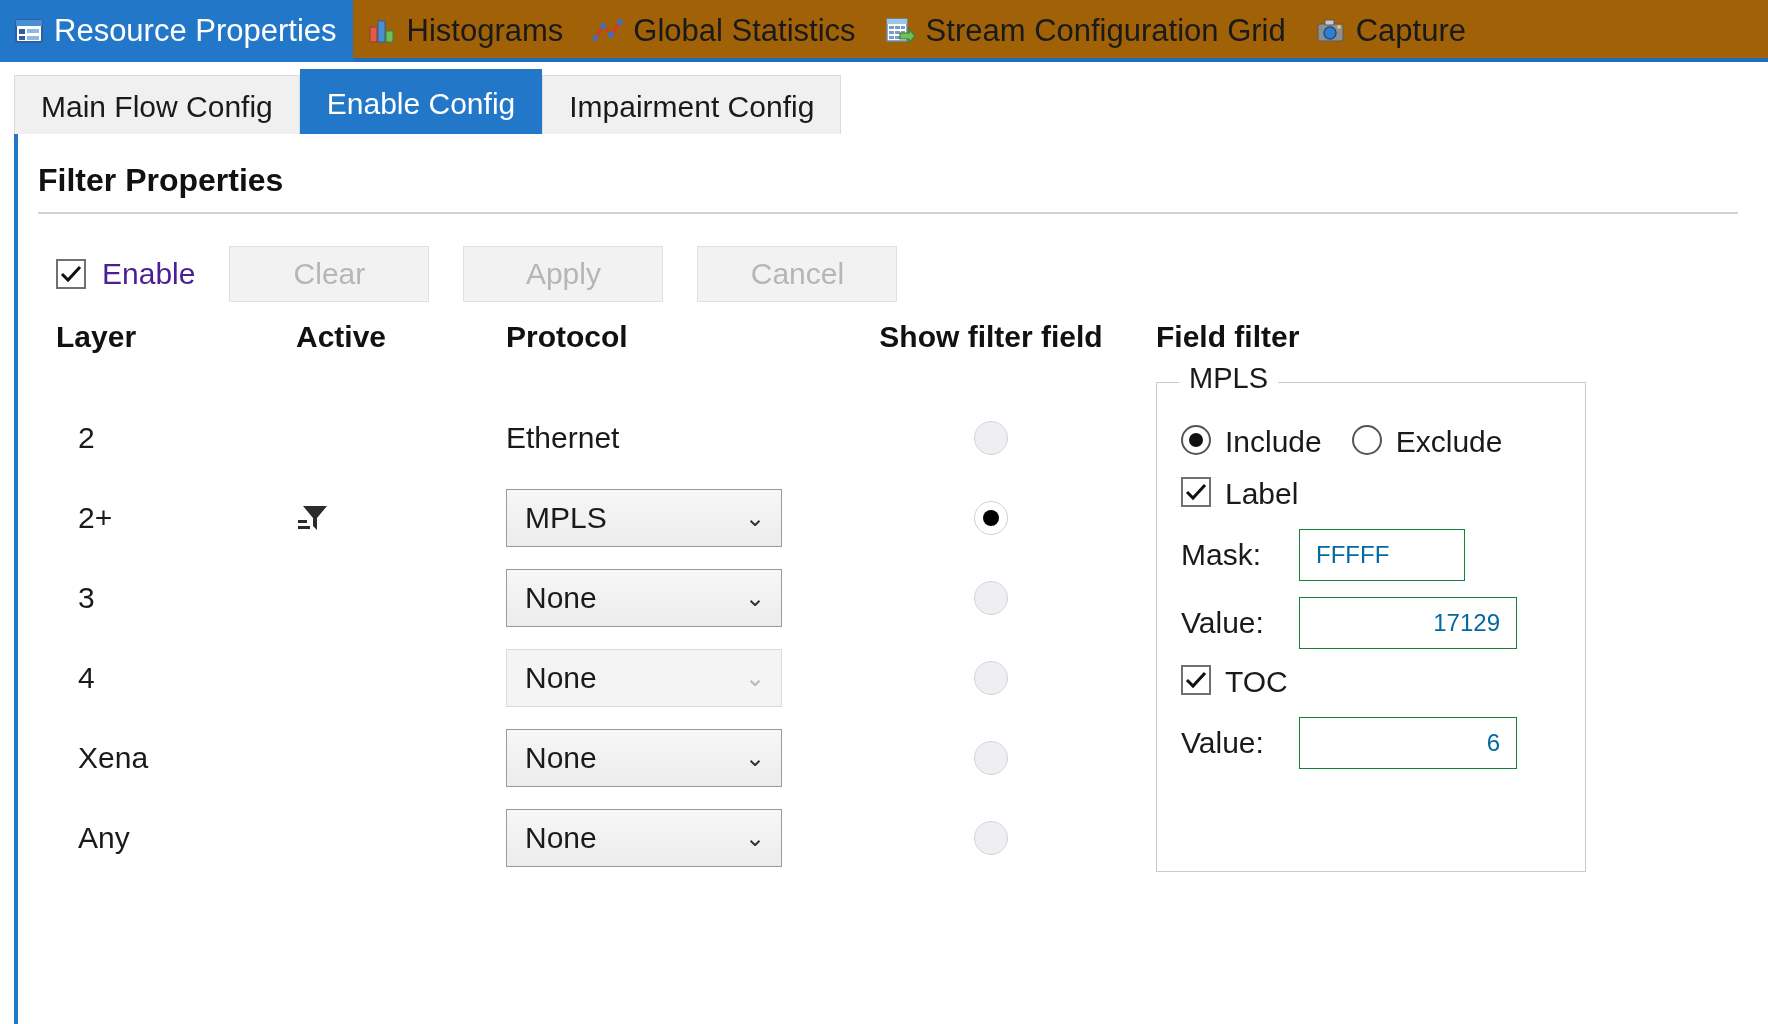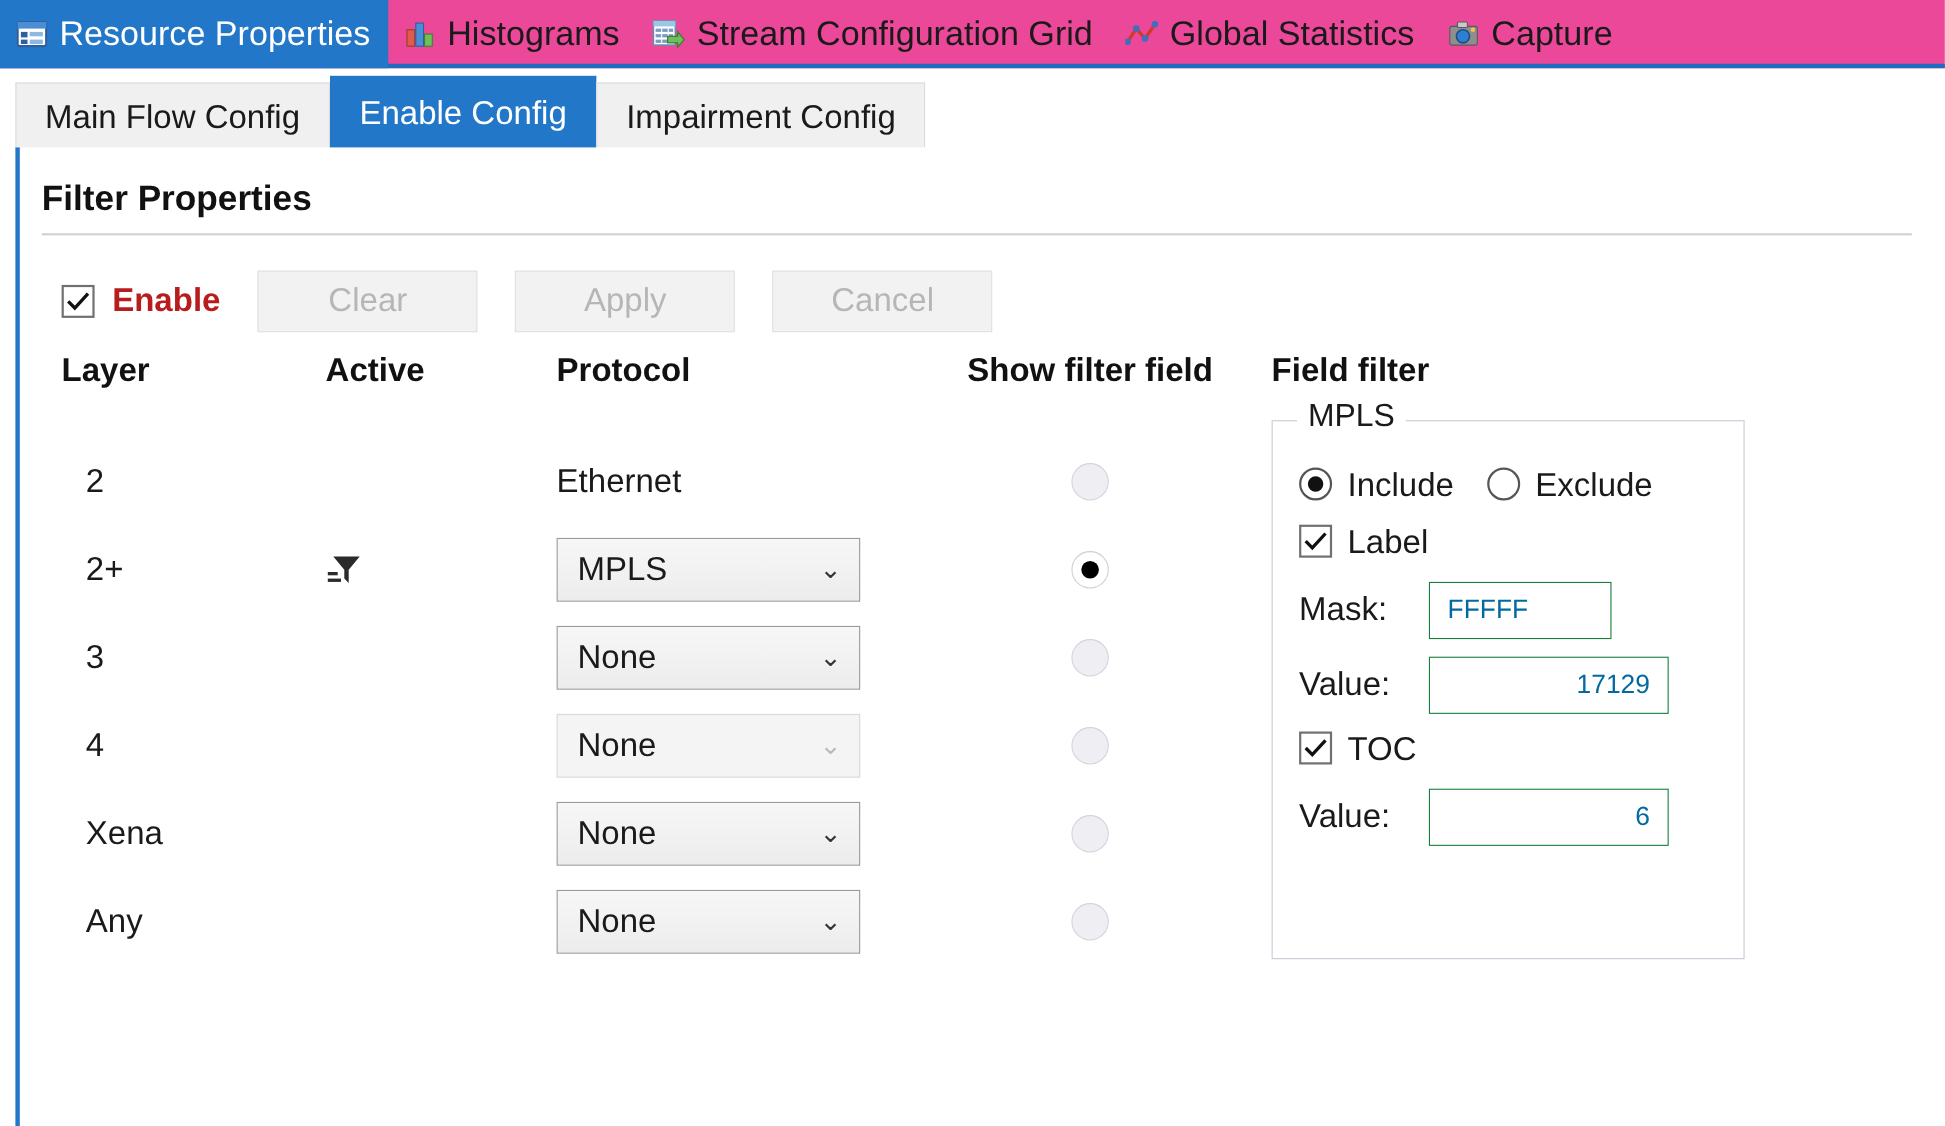--- a/index.html
+++ b/index.html
@@ -7,21 +7,21 @@
     width: 1768px; height: 1024px;
     background: #ffffff;
     font-family: "Liberation Sans", sans-serif;
     overflow: hidden;
   }
 
   
   .outer-tabstrip {
     position: absolute; left: 0; top: 0;
     width: 1768px; height: 62px;
-    background: #ec4899;
+    background: #a16207;
     display: flex; align-items: center;
   }
   .outer-tabstrip .under {
     position: absolute; left: 0; bottom: 0; width: 1768px; height: 4px;
     background: #1f6cc0;
   }
   .otab {
     height: 62px;
     display: flex; align-items: center; gap: 10px;
     padding: 0 16px 0 14px;
@@ -82,21 +82,21 @@
     position: absolute; left: 38px; top: 112px;
     display: flex; align-items: center;
   }
   .chk {
     width: 30px; height: 30px; box-sizing: border-box;
     border: 2px solid #707070; background: #ffffff;
     display: inline-flex; align-items: center; justify-content: center;
     flex: 0 0 auto;
   }
   .chk svg { display:block; }
-  .chk-label { font-size: 30px; color: #b91c1c; margin-left: 16px; font-weight: bold; }
+  .chk-label { font-size: 30px; color: #4c1d95; margin-left: 16px; }
 
   .btn {
     width: 200px; height: 56px;
     background: #f2f2f2;
     border: 1px solid #e0e0e0;
     display: inline-flex; align-items: center; justify-content: center;
     font-size: 30px; color: #b6b6b6;
     box-sizing: border-box;
   }
   .btn-gap { width: 34px; }
@@ -207,20 +207,33 @@
 
   <div class="otab">
     <span class="otab-icon">
       <svg width="28" height="26" viewBox="0 0 28 26">
         <rect x="2" y="9" width="7" height="15" fill="#e05b4a" stroke="#9c3b2e"></rect>
         <rect x="10" y="3" width="7" height="21" fill="#4a8fd4" stroke="#2f5f9e"></rect>
         <rect x="18" y="13" width="7" height="11" fill="#6fbf5a" stroke="#3f7f33"></rect>
       </svg>
     </span>
     <span>Histograms</span>
+  </div>
+
+  <div class="otab">
+    <span class="otab-icon">
+      <svg width="30" height="26" viewBox="0 0 30 26">
+        <polyline points="2,20 10,8 18,17 27,4" fill="none" stroke="#cf3b2b" stroke-width="3"></polyline>
+        <circle cx="2" cy="20" r="3" fill="#3b6fc0"></circle>
+        <circle cx="10" cy="8" r="3" fill="#3b6fc0"></circle>
+        <circle cx="18" cy="17" r="3" fill="#3b6fc0"></circle>
+        <circle cx="27" cy="4" r="3" fill="#3b6fc0"></circle>
+      </svg>
+    </span>
+    <span>Global Statistics</span>
   </div>
 
   <div class="otab">
     <span class="otab-icon">
       <svg width="30" height="26" viewBox="0 0 30 26">
         <rect x="1" y="1" width="20" height="22" fill="#ffffff" stroke="#6a8ab0" stroke-width="1.5"></rect>
         <rect x="1" y="1" width="20" height="5" fill="#9ec4e6"></rect>
         <g fill="#7b9dc4">
           <rect x="3" y="8" width="5" height="3"></rect>
             <rect x="9" y="8" width="5" height="3"></rect>
@@ -233,33 +246,20 @@
         </g>
         <polygon points="14,15 23,15 23,11 29,18 23,25 23,21 14,21" fill="#6fbf5a" stroke="#3f7f33" stroke-width="1.2"></polygon>
       </svg>
     </span>
     <span>Stream Configuration Grid</span>
   </div>
 
   <div class="otab">
     <span class="otab-icon">
       <svg width="30" height="26" viewBox="0 0 30 26">
-        <polyline points="2,20 10,8 18,17 27,4" fill="none" stroke="#cf3b2b" stroke-width="3"></polyline>
-        <circle cx="2" cy="20" r="3" fill="#3b6fc0"></circle>
-        <circle cx="10" cy="8" r="3" fill="#3b6fc0"></circle>
-        <circle cx="18" cy="17" r="3" fill="#3b6fc0"></circle>
-        <circle cx="27" cy="4" r="3" fill="#3b6fc0"></circle>
-      </svg>
-    </span>
-    <span>Global Statistics</span>
-  </div>
-
-  <div class="otab">
-    <span class="otab-icon">
-      <svg width="30" height="26" viewBox="0 0 30 26">
         <rect x="2" y="6" width="25" height="17" rx="2" fill="#8e8e8e" stroke="#5a5a5a"></rect>
         <rect x="9" y="2" width="9" height="5" rx="1" fill="#c9c9c9" stroke="#5a5a5a"></rect>
         <circle cx="14" cy="15" r="6" fill="#2f7fd0" stroke="#1d4f86" stroke-width="1.5"></circle>
         <circle cx="23" cy="9" r="2" fill="#f2c14a"></circle>
       </svg>
     </span>
     <span>Capture</span>
   </div>
 </div>
 

